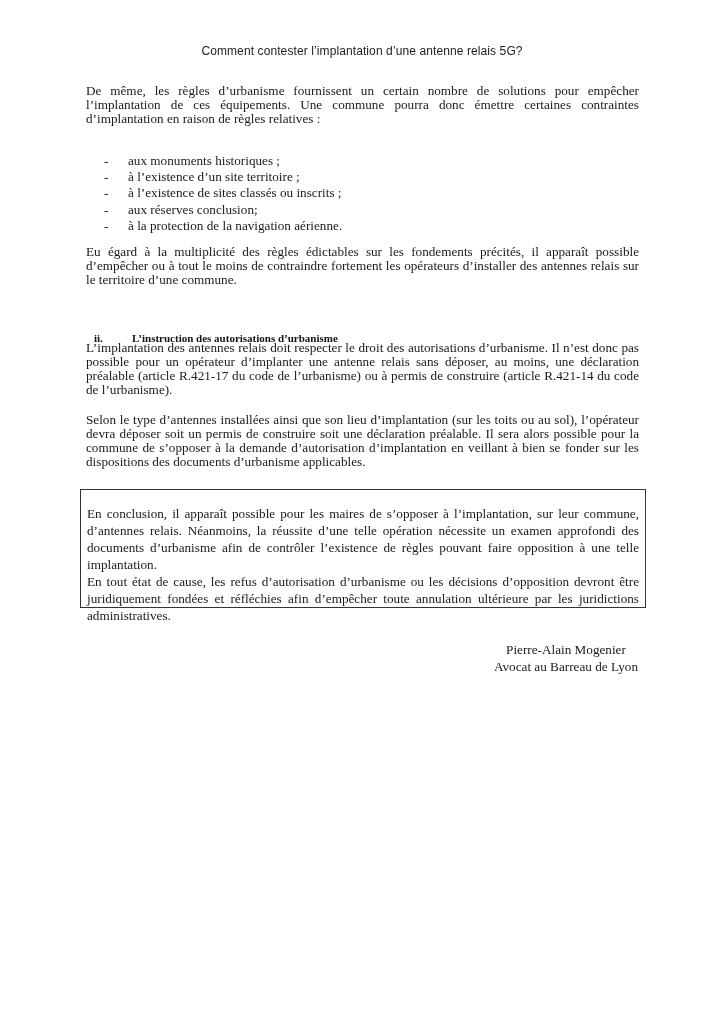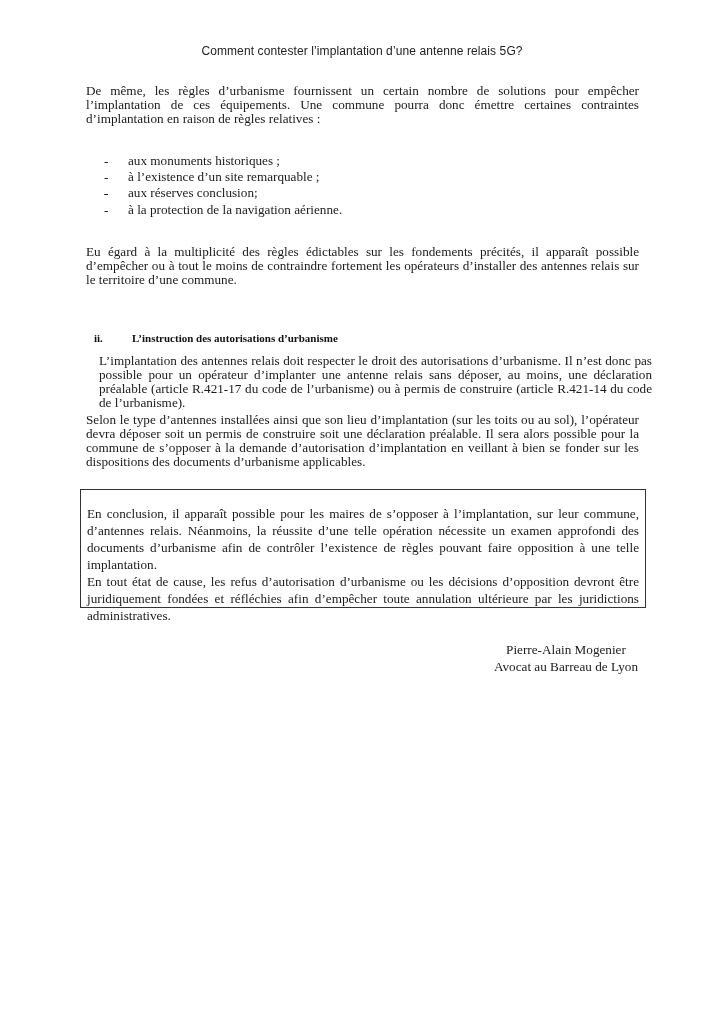--- a/index.html
+++ b/index.html
@@ -118,42 +118,43 @@
 
   <p class="para para-1" style="margin:0;">De même, les règles d’urbanisme fournissent un certain nombre de solutions pour empêcher l’implantation de ces équipements. Une commune pourra donc émettre certaines contraintes d’implantation en raison de règles relatives :</p>
 
   <ul class="bullets">
     <li>
       <span class="dash">-</span>
       <span>aux monuments historiques ;</span>
     </li>
     <li>
       <span class="dash">-</span>
-      <span>à l’existence d’un site remarquable ;</span>
+      <span>à l’existence d’un site territoire ;</span>
     </li>
     <li>
       <span class="dash">-</span>
+      <span>à l’existence de sites classés ou inscrits ;</span>
     </li>
     <li>
       <span class="dash">-</span>
       <span>aux réserves conclusion;</span>
     </li>
     <li>
       <span class="dash">-</span>
       <span>à la protection de la navigation aérienne.</span>
     </li>
   </ul>
 
   <p class="para para-2" style="margin:0;">Eu égard à la multiplicité des règles édictables sur les fondements précités, il apparaît possible d’empêcher ou à tout le moins de contraindre fortement les opérateurs d’installer des antennes relais sur le territoire d’une commune.</p>
 
   <div class="section-heading">
     <span class="num">ii.</span><span>L’instruction des autorisations d’urbanisme</span>
   </div>
 
-  <p class="para para-3" style="margin:13px;">L’implantation des antennes relais doit respecter le droit des autorisations d’urbanisme. Il n’est donc pas possible pour un opérateur d’implanter une antenne relais sans déposer, au moins, une déclaration préalable (article R.421-17 du code de l’urbanisme) ou à permis de construire (article R.421-14 du code de l’urbanisme).</p>
+  <p class="para para-3" style="margin:0;">L’implantation des antennes relais doit respecter le droit des autorisations d’urbanisme. Il n’est donc pas possible pour un opérateur d’implanter une antenne relais sans déposer, au moins, une déclaration préalable (article R.421-17 du code de l’urbanisme) ou à permis de construire (article R.421-14 du code de l’urbanisme).</p>
 
   <p class="para para-4" style="margin:0;">Selon le type d’antennes installées ainsi que son lieu d’implantation (sur les toits ou au sol), l’opérateur devra déposer soit un permis de construire soit une déclaration préalable. Il sera alors possible pour la commune de s’opposer à la demande d’autorisation d’implantation en veillant à bien se fonder sur les dispositions des documents d’urbanisme applicables.</p>
 
   <div class="conclusion-box">
     <p>En conclusion, il apparaît possible pour les maires de s’opposer à l’implantation, sur leur commune, d’antennes relais. Néanmoins, la réussite d’une telle opération nécessite un examen approfondi des documents d’urbanisme afin de contrôler l’existence de règles pouvant faire opposition à une telle implantation.</p>
     <p>En tout état de cause, les refus d’autorisation d’urbanisme ou les décisions d’opposition devront être juridiquement fondées et réfléchies afin d’empêcher toute annulation ultérieure par les juridictions administratives.</p>
   </div>
 
   <div class="signature">
     <div>Pierre-Alain Mogenier</div>

